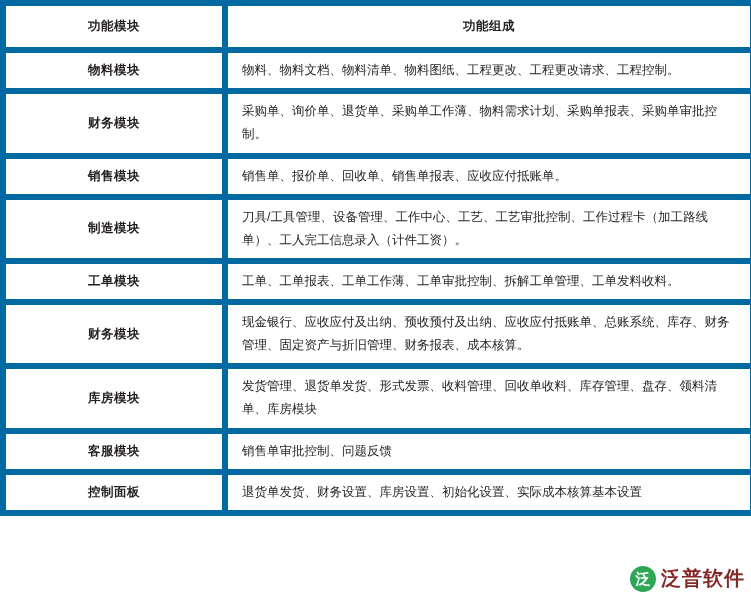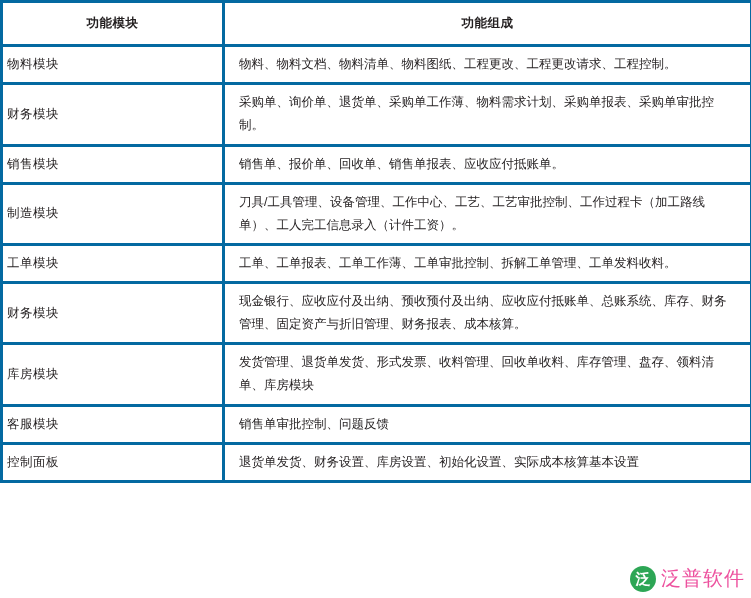--- a/index.html
+++ b/index.html
@@ -14,29 +14,29 @@
     color: #231f20;
     position: relative;
     overflow: hidden;
   }
   table.matrix {
     border-collapse: collapse;
     width: 751px;
     table-layout: fixed;
   }
   table.matrix td {
-    border: 3px solid #0369a1;
+    border: 6px solid #0369a1;
     vertical-align: middle;
     font-size: 12.5px;
     line-height: 1.85;
   }
   td.col-module {
     width: 222px;
-    text-align: left;
-    font-weight: normal;
+    text-align: center;
+    font-weight: bold;
     padding: 6px 4px;
     letter-spacing: 0.5px;
   }
   td.col-parts {
     width: 528px;
     text-align: left;
     padding: 6px 14px;
   }
   tr.header-row td {
     font-weight: bold;
@@ -65,22 +65,22 @@
     color: #ffffff;
     font-size: 15px;
     font-weight: bold;
     display: flex;
     align-items: center;
     justify-content: center;
     line-height: 1;
   }
   .wm-text {
     font-size: 20px;
-    font-weight: normal;
-    color: #ec4899;
+    font-weight: bold;
+    color: #7f1d1d;
     letter-spacing: 1px;
   }
 </style>
 </head>
 <body>
 
 <table class="matrix">
   <colgroup>
     <col style="width:222px">
     <col style="width:528px">

